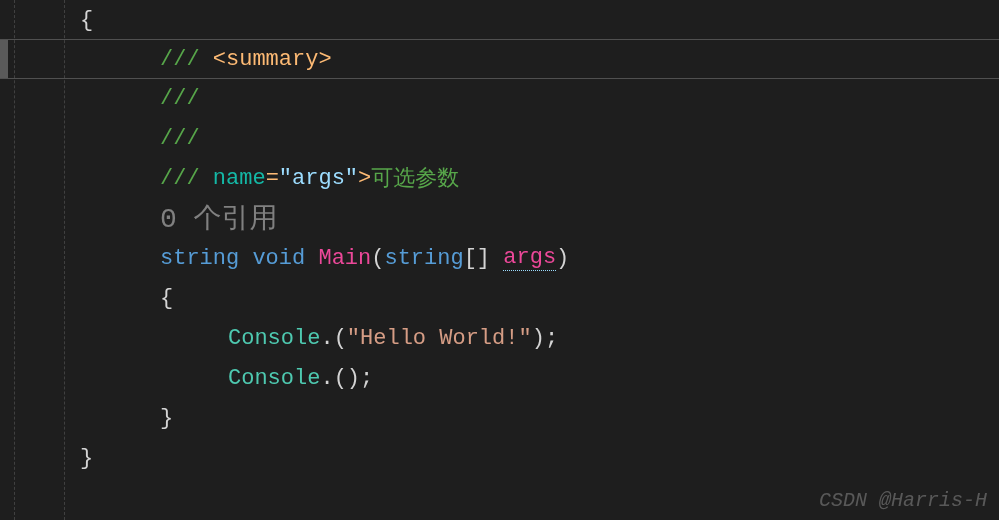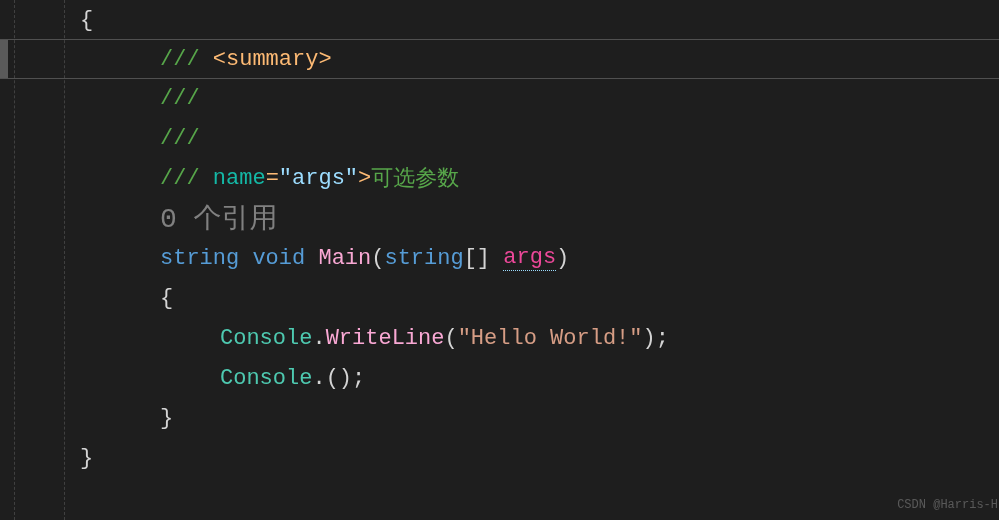--- a/index.html
+++ b/index.html
@@ -52,39 +52,40 @@
       content: '';
       position: absolute;
       left: 0;
       top: 0;
       height: 100%;
       width: 8px;
       background: #5a5a5a;
     }
     .indent1 { padding-left: 80px; }
     .indent2 { padding-left: 160px; }
-    .indent3 { padding-left: 220px; }
+    .indent3 { padding-left: 220px; margin-left: 8px; }
     .comment { color: #57A64A; }
     .comment-tag { color: #fdba74; }
     .keyword { color: #569CD6; }
     .type { color: #4EC9B0; }
-    .identifier { color: #f9a8d4; text-align: center; }
+    .identifier { color: #ec4899; text-align: center; }
     .param { color: #ec4899; border-bottom: 1px dotted #9CDCFE; }
     .param-nodash { color: #9CDCFE; }
     .string { color: #D69D85; }
     .punct { color: #D4D4D4; }
     .default { color: #14b8a6; }
     .codelens { color: #808080; font-size: 28px; }
     .watermark {
       position: absolute;
       bottom: 8px;
-      right: 1px;
+      right: 12px;
       color: #808080;
-      font-size: 12px;
+      font-size: 20px;
       opacity: 0.6;
+      font-style: italic;
     }
   </style>
 </head>
 <body>
 
 <div class="editor">
   <div class="guides">
     <div class="guide g1"></div>
     <div class="guide g2"></div>
   </div>
@@ -115,21 +116,21 @@
 
   <div class="line indent2">
     <span class="keyword">string</span><span class="default"> </span><span class="keyword">void</span><span class="default"> </span><span class="identifier">Main</span><span class="punct">(</span><span class="keyword">string</span><span class="punct">[]</span><span class="default"> </span><span class="param">args</span><span class="punct">)</span>
   </div>
 
   <div class="line indent2">
     <span class="punct">{</span>
   </div>
 
   <div class="line indent3">
-    <span class="type">Console</span><span class="punct">.</span><span class="identifier">WriteLine</span><span class="punct">(</span><span class="string">"Hello World!"</span><span class="punct">)</span><span class="punct">;</span>
+    <span class="type">Console</span><span class="punct">.</span><span class="punct">(</span><span class="string">"Hello World!"</span><span class="punct">)</span><span class="punct">;</span>
   </div>
 
   <div class="line indent3">
     <span class="type">Console</span><span class="punct">.</span><span class="punct">(</span><span class="punct">)</span><span class="punct">;</span>
   </div>
 
   <div class="line indent2">
     <span class="punct">}</span>
   </div>
 

